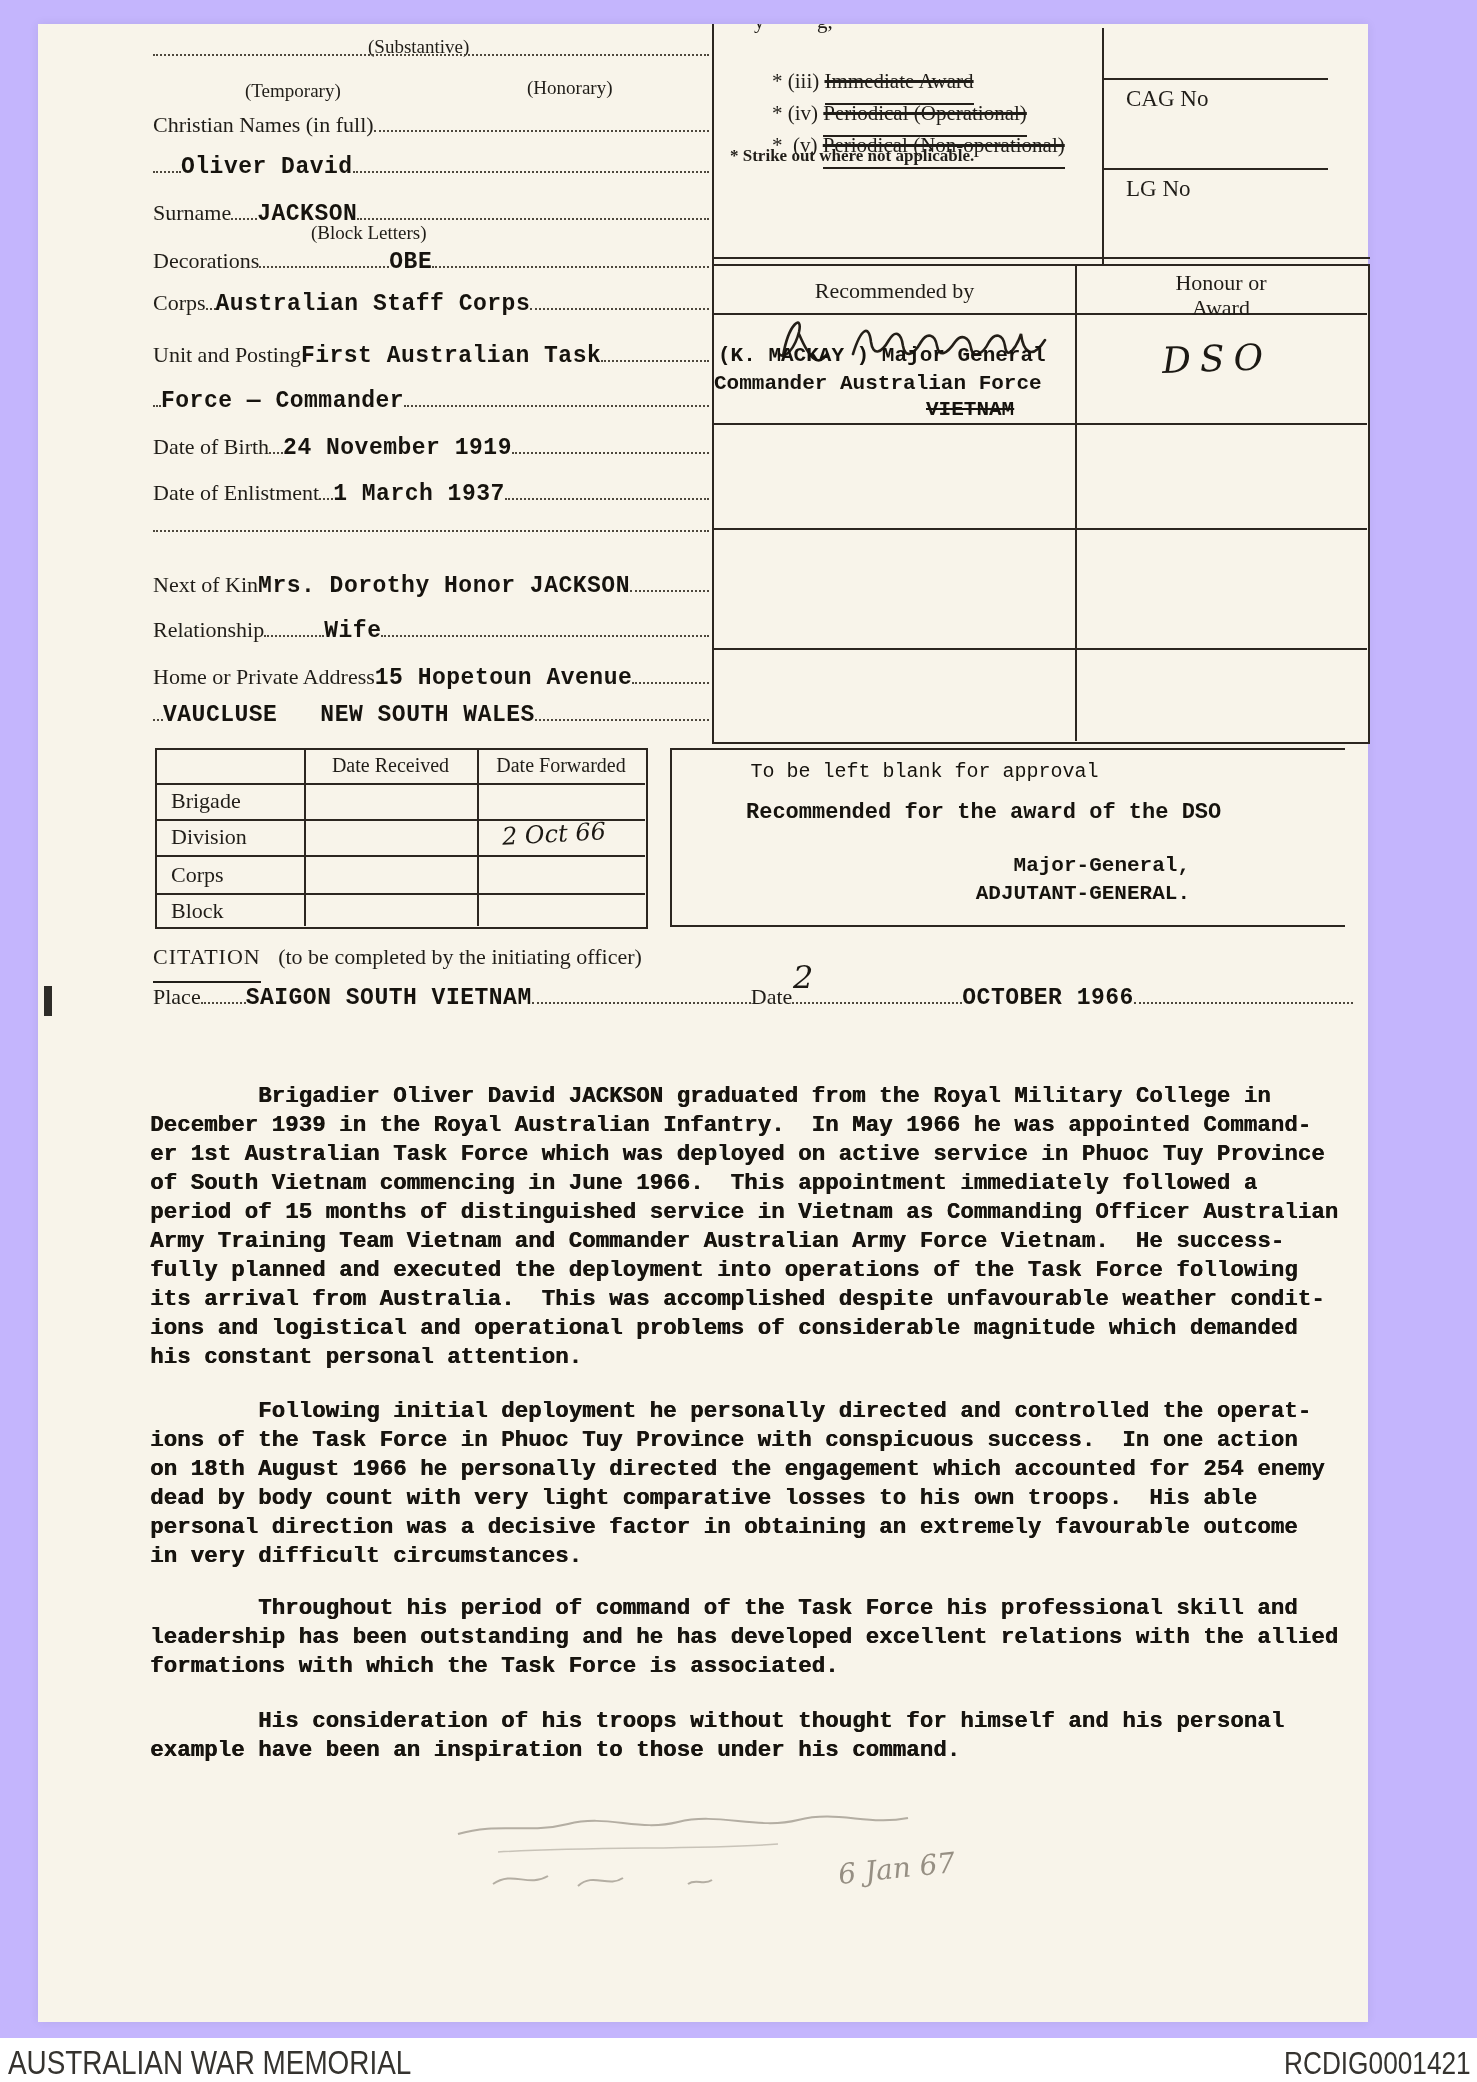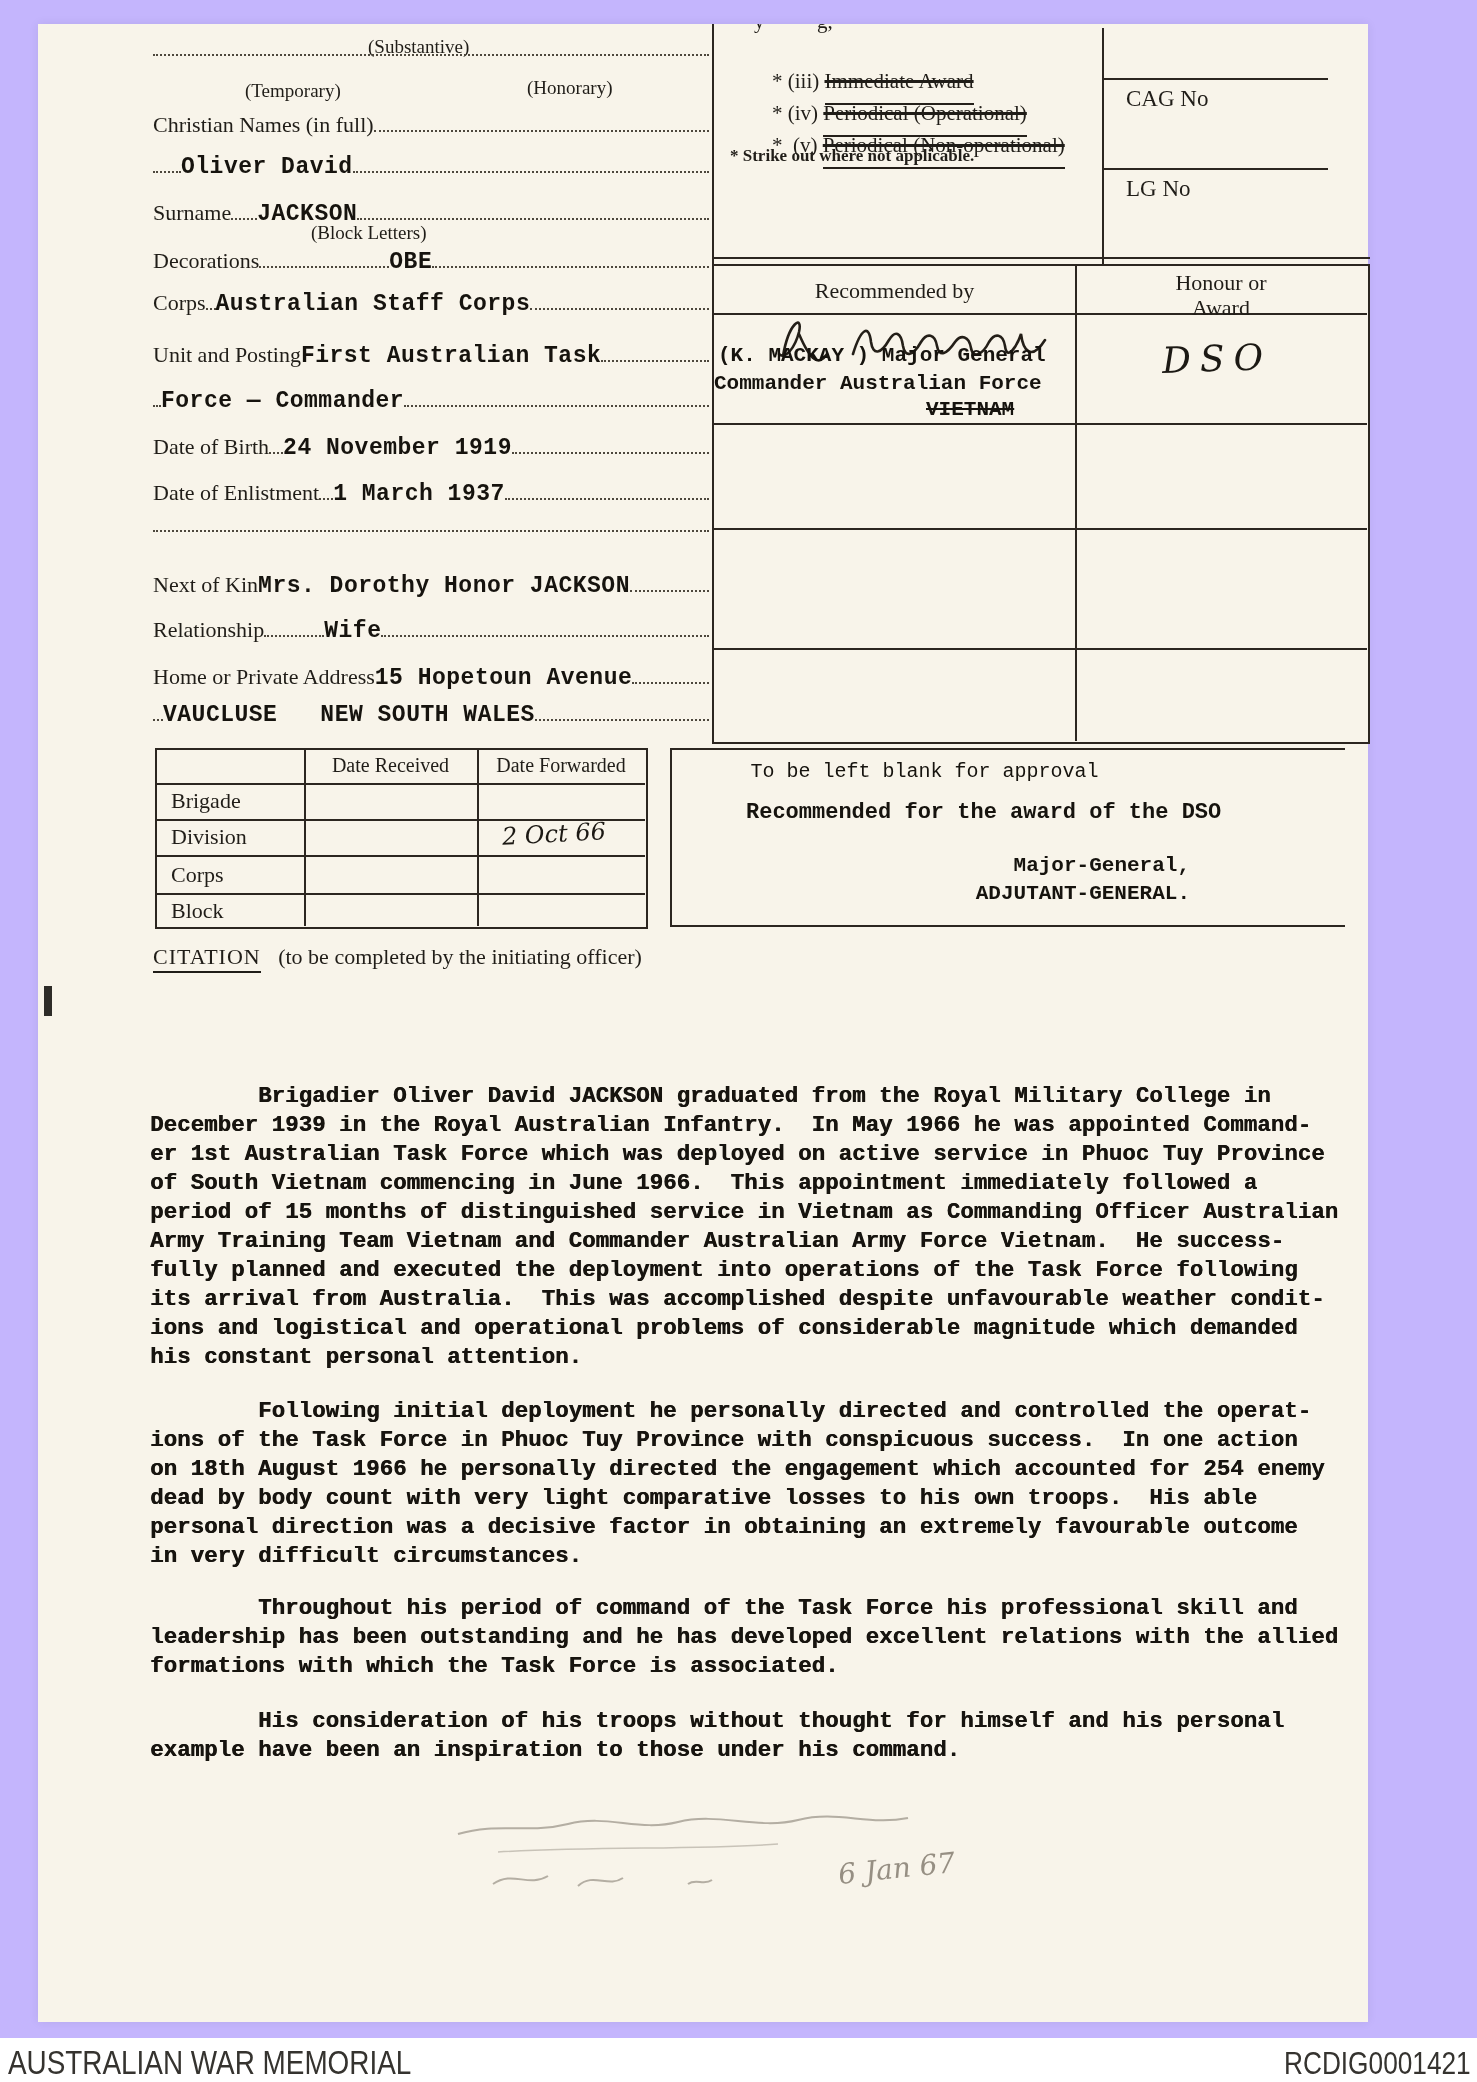--- a/index.html
+++ b/index.html
@@ -213,24 +213,35 @@
     </div>
 
     <div class="approval">
       <div class="abs mono" style="left:0;top:10px;width:505px;text-align:center;font-size:20px;">To be left blank for approval</div>
       <div class="abs mono" style="left:74px;top:50px;font-size:22px;font-weight:700;">Recommended for the award of the DSO</div>
       <div class="abs mono" style="right:155px;top:104px;font-size:21px;font-weight:700;">Major-General,</div>
       <div class="abs mono" style="right:155px;top:132px;font-size:21px;font-weight:700;">ADJUTANT-GENERAL.</div>
     </div>
 
     <div class="abs" style="left:115px;top:920px;font-size:22px;">
-      <span style="letter-spacing:1px;border-bottom:2.6px solid #201d18;padding-bottom:2px;">CITATION</span>
+      <span style="letter-spacing:1px;border-bottom:2.6px solid #201d18;padding-bottom:12px;">CITATION</span>
       <span style="margin-left:12px;">(to be completed by the initiating officer)</span>
     </div>
 
+    <div class="row" style="left:115px;top:960px;width:1200px;">
+      <span class="lbl">Place</span>
+      <span class="dots" style="width:45px;"></span>
+      <span class="typed">SAIGON SOUTH VIETNAM</span>
+      <span class="dfill"></span>
+      <span class="lbl">Date</span>
+      <span class="dots" style="width:170px;"></span>
+      <span class="typed">OCTOBER 1966</span>
+      <span class="dfill"></span>
+      <span class="abs hand" style="left:640px;top:-26px;font-size:32px;">2</span>
+    </div>
 
     <div class="citwrap">
       <div class="para">        Brigadier Oliver David JACKSON graduated from the Royal Military College in
 December 1939 in the Royal Australian Infantry.  In May 1966 he was appointed Command-
 er 1st Australian Task Force which was deployed on active service in Phuoc Tuy Province
 of South Vietnam commencing in June 1966.  This appointment immediately followed a
 period of 15 months of distinguished service in Vietnam as Commanding Officer Australian
 Army Training Team Vietnam and Commander Australian Army Force Vietnam.  He success-
 fully planned and executed the deployment into operations of the Task Force following
 its arrival from Australia.  This was accomplished despite unfavourable weather condit-

